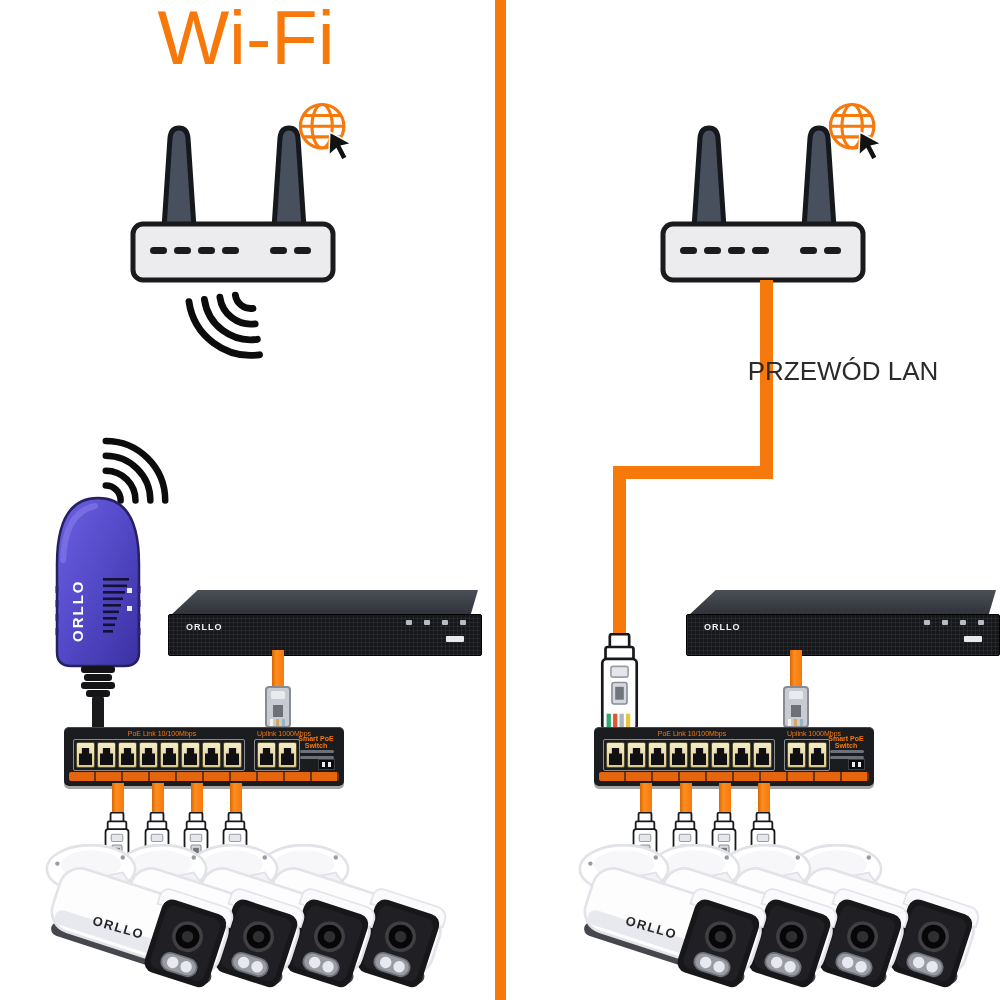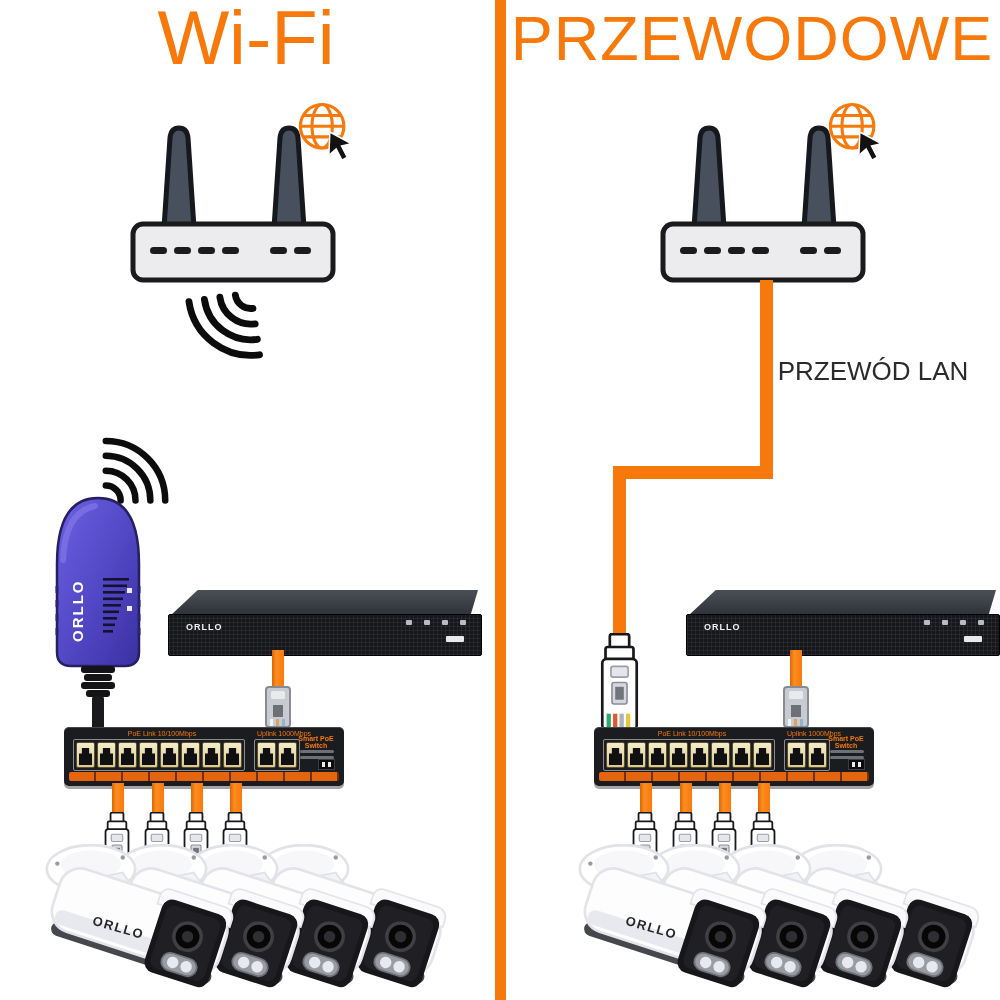--- a/index.html
+++ b/index.html
@@ -7,21 +7,21 @@
           font-family:"Liberation Sans",sans-serif;}
   .abs{position:absolute;}
   
   .panel-title{position:absolute;text-align:center;color:#F8790B;font-weight:500;white-space:nowrap;}
   .title-left{left:0;top:-6px;width:492px;font-size:76px;}
   .title-right{left:506px;top:2px;width:492px;font-size:63px;letter-spacing:1px;}
   
   .divider{position:absolute;left:495px;top:0;width:11px;height:1000px;background:#F8790B;}
   
   .lan-seg{position:absolute;background:#F8790B;}
-  .lan-label{position:absolute;left:758px;top:352px;width:230px;text-align:center;
+  .lan-label{position:absolute;left:728px;top:352px;width:230px;text-align:center;
              color:#2B2B2B;font-size:26px;line-height:39px;}
   
   .nvr{position:absolute;width:312px;height:64px;}
   .nvr-top{position:absolute;left:2px;top:0;width:308px;height:26px;
            background:linear-gradient(#4B4F57,#2E3137);
            clip-path:polygon(9% 0,100% 0,97.5% 100%,0 100%);}
   .nvr-front{position:absolute;left:0;top:24px;width:312px;height:40px;background:#16171B;
              border:1px solid #000;border-radius:2px;
              background-image:repeating-linear-gradient(0deg,rgba(255,255,255,.06) 0 1px,transparent 1px 4px),
                               repeating-linear-gradient(90deg,rgba(255,255,255,.06) 0 1px,transparent 1px 4px);}
@@ -275,21 +275,20 @@
       <use href="#sym-cam"></use>
     </svg>
   <svg class="abs" style="left:116px;top:844px" width="190" height="155">
       <use href="#sym-cam"></use>
     </svg>
   <svg class="abs" style="left:45px;top:844px" width="190" height="155">
       <use href="#sym-cam"></use>
     </svg>
   <div class="cam-logo" style="left:92px;top:920px">ORLLO</div>
 
-  <div class="panel-title title-right">PRZEWODOWE</div>
 
   <svg class="abs" style="left:658px;top:116px" width="210" height="170">
     <use href="#sym-router"></use>
   </svg>
   <svg class="abs" style="left:827px;top:101px" width="58" height="62">
     <use href="#sym-globe"></use>
   </svg>
 
   <div class="lan-seg" style="left:760px;top:280px;width:13px;height:199px"></div>
   <div class="lan-seg" style="left:613px;top:466px;width:160px;height:13px"></div>

